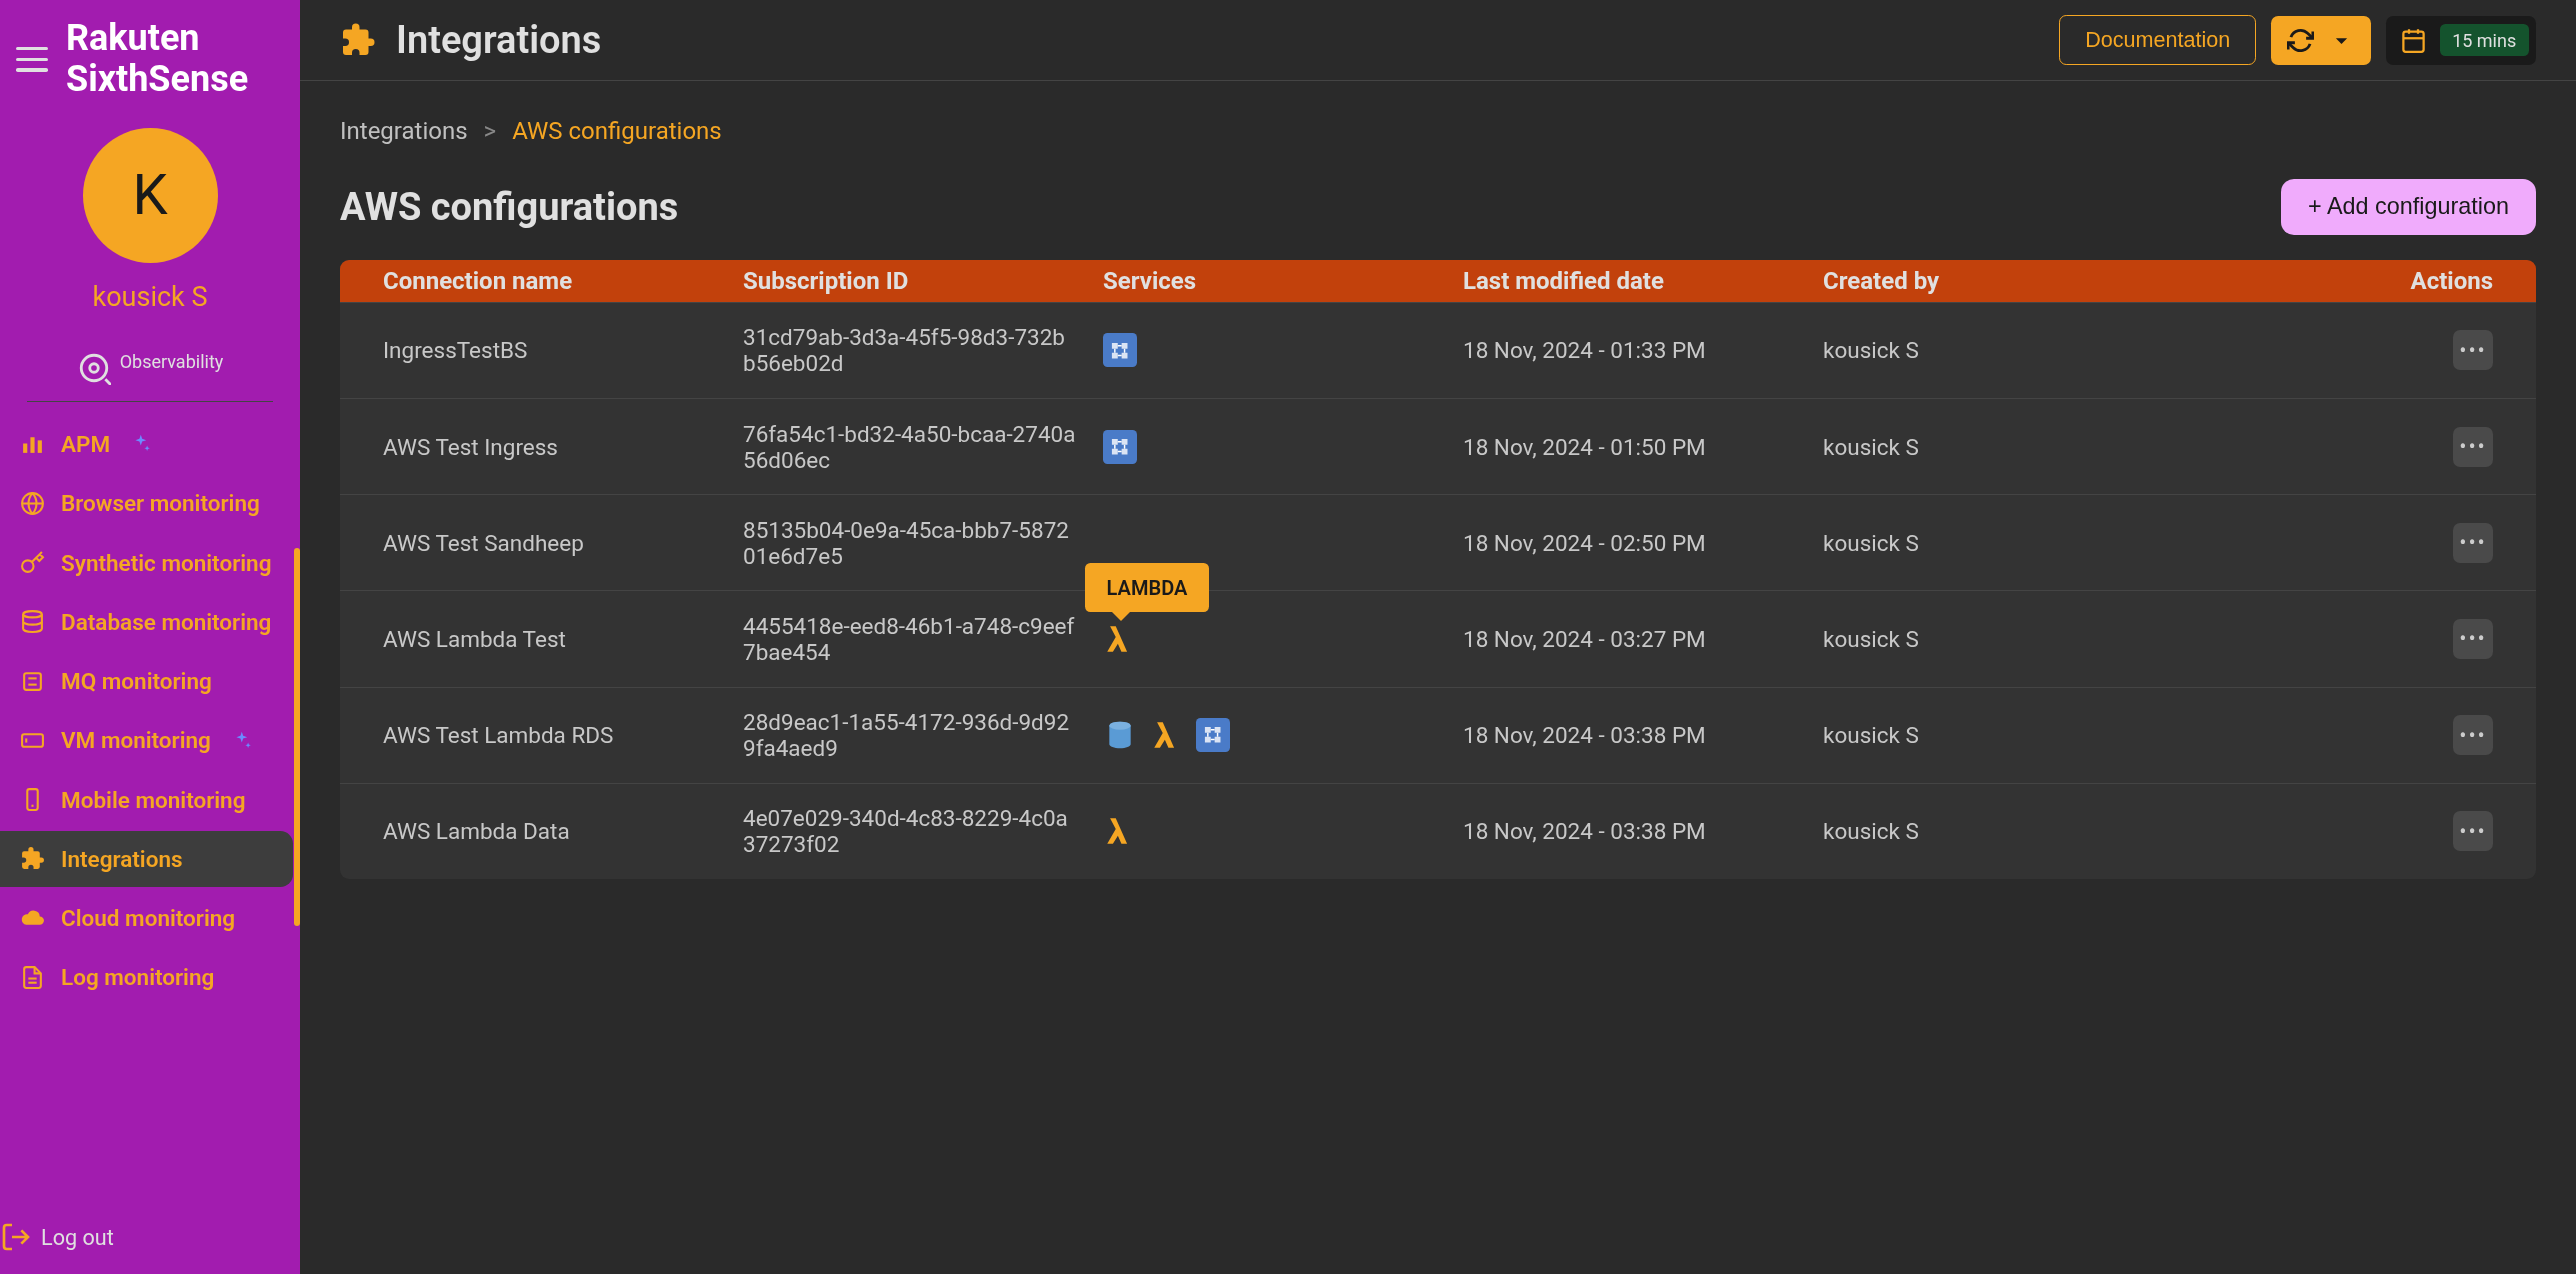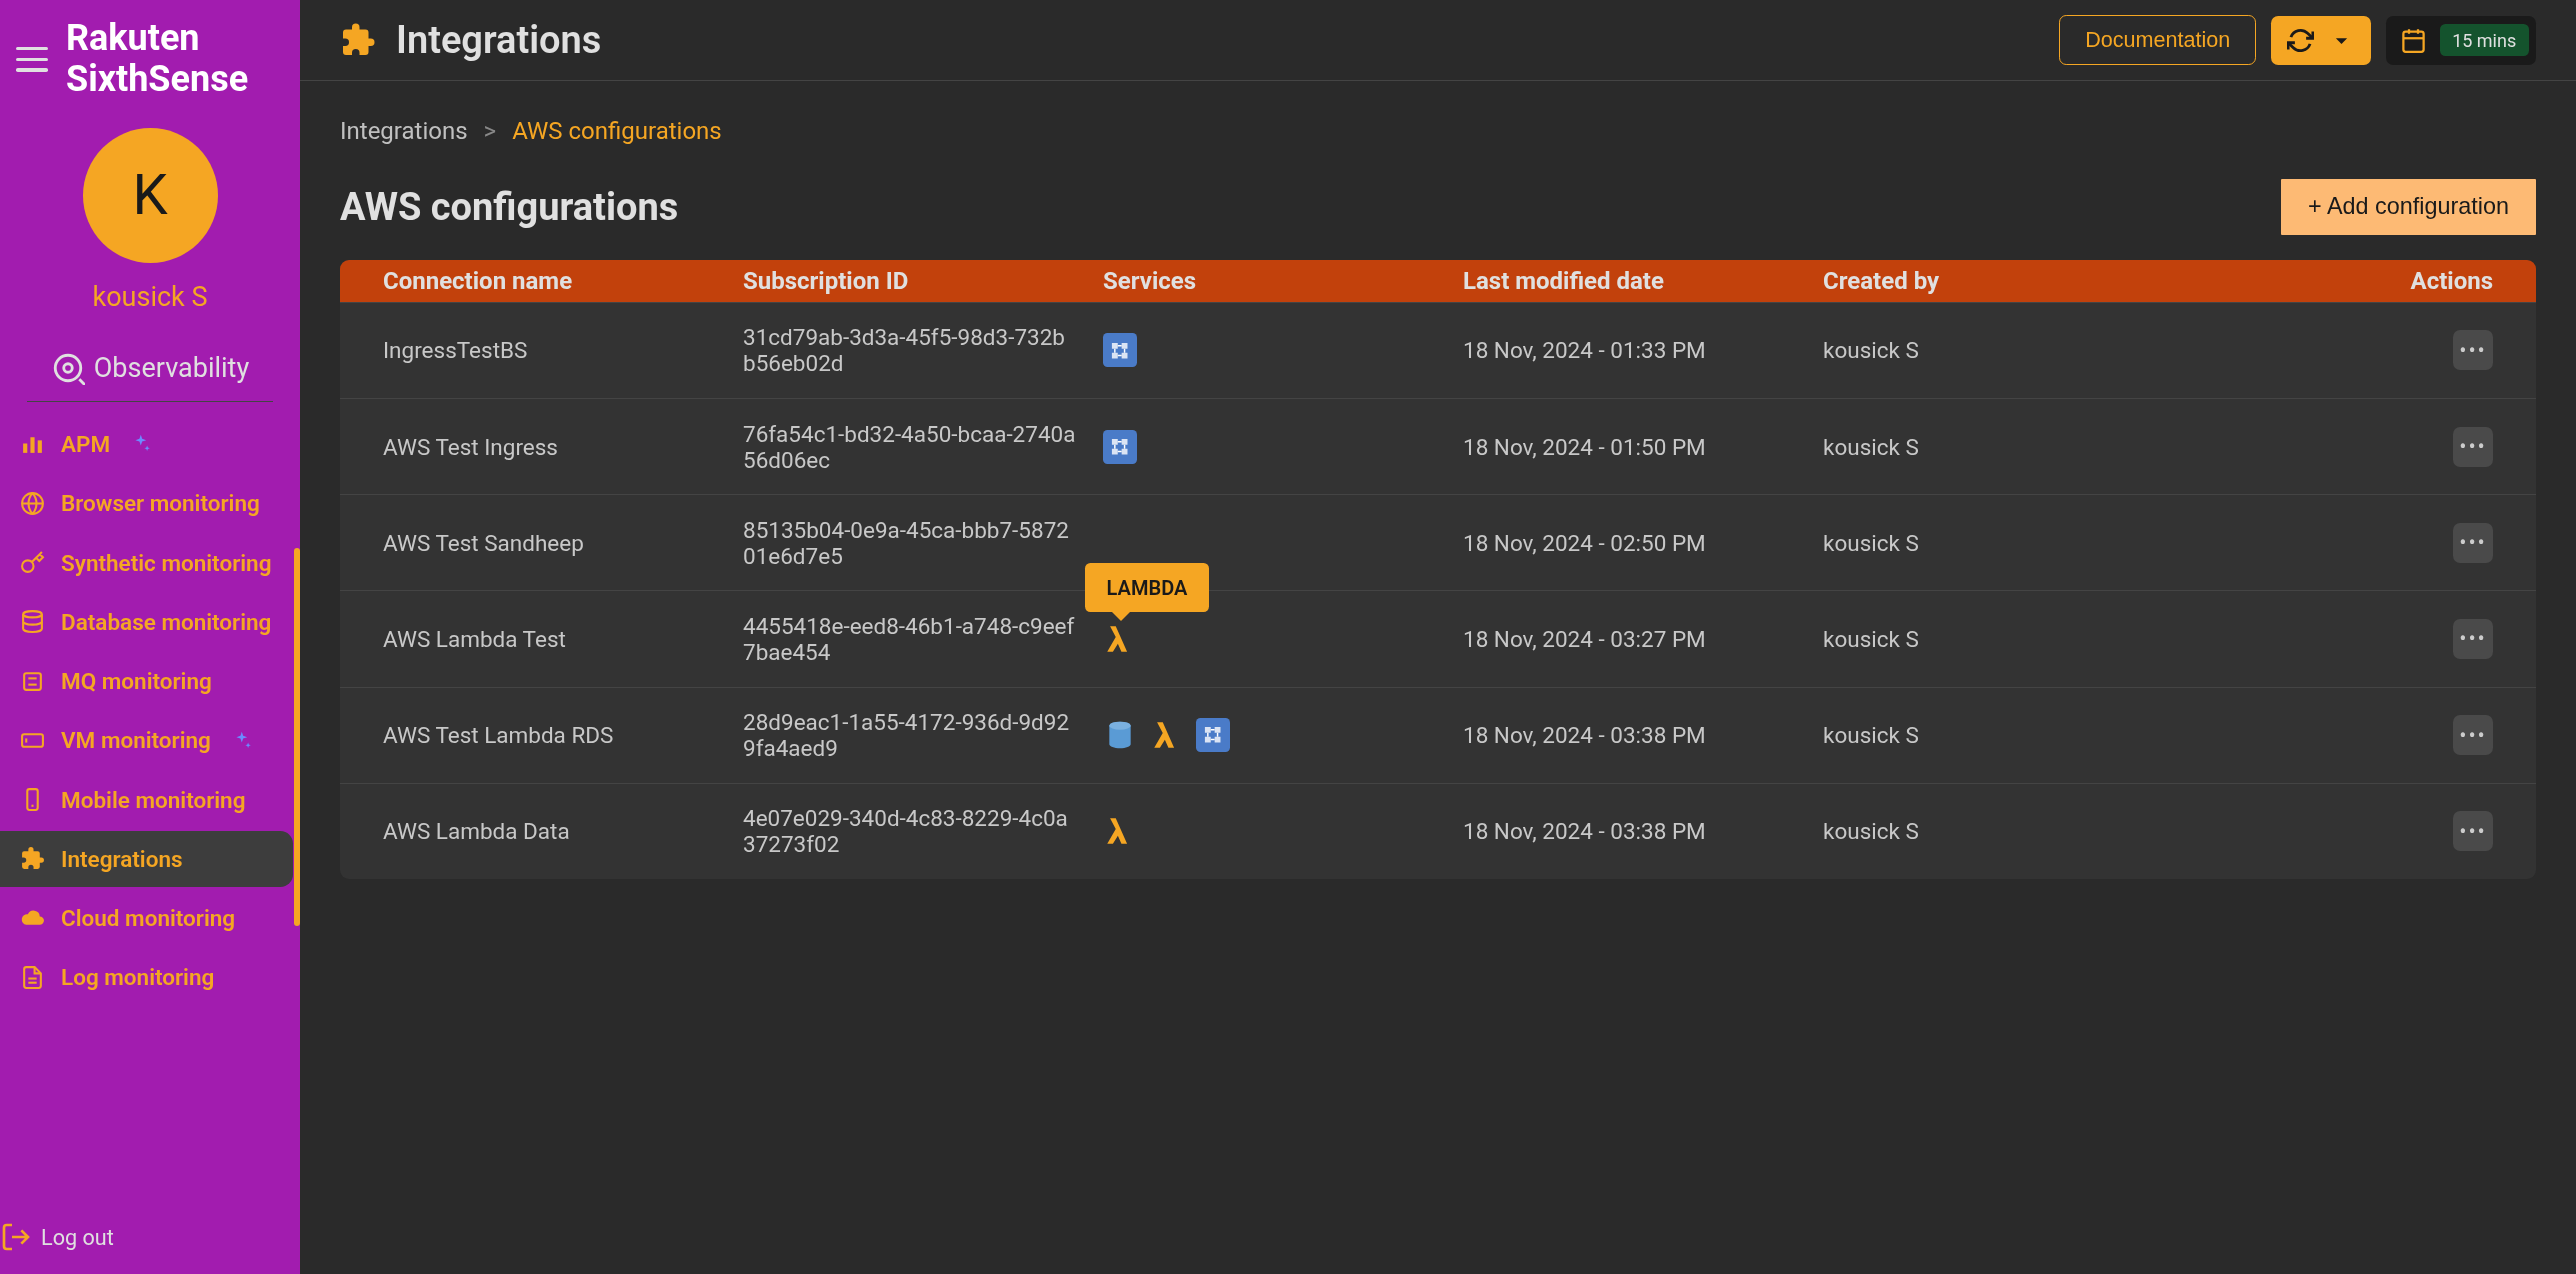--- a/index.html
+++ b/index.html
@@ -62,25 +62,24 @@
       font-size: 56px;
       color: #1a1a1a;
       margin-bottom: 18px;
     }
     .username {
       color: #f5a623;
       font-size: 27px;
     }
     .observability {
       display: flex;
-      align-items: center;
       justify-content: center;
       gap: 9px;
       padding: 16px 0;
-      font-size: 27px;
+      font-size: 18px;
       color: #e0e0e0;
     }
     .observability svg { width: 34px; height: 34px; }
     .divider {
       height: 0.9px;
       background: #444;
       margin: 0 27px 10.8px;
     }
     .nav {
       flex: 1;
@@ -226,27 +225,27 @@
       align-items: center;
       justify-content: space-between;
       margin-bottom: 25px;
     }
     .page-title {
       font-size: 38px;
       font-weight: 700;
       color: #e0e0e0;
     }
     .add-btn {
-      background: #fdba74;
+      background: #f0abfc;
       color: #1a1a1a;
       border: none;
       padding: 14.4px 27px;
       font-size: 23.4px;
       font-weight: 500;
-      border-radius: 1px;
+      border-radius: 13px;
       cursor: pointer;
     }
     .table {
       width: 100%;
       background: #333;
       border-radius: 9px;
       overflow: visible;
     }
     .thead {
       display: flex;

